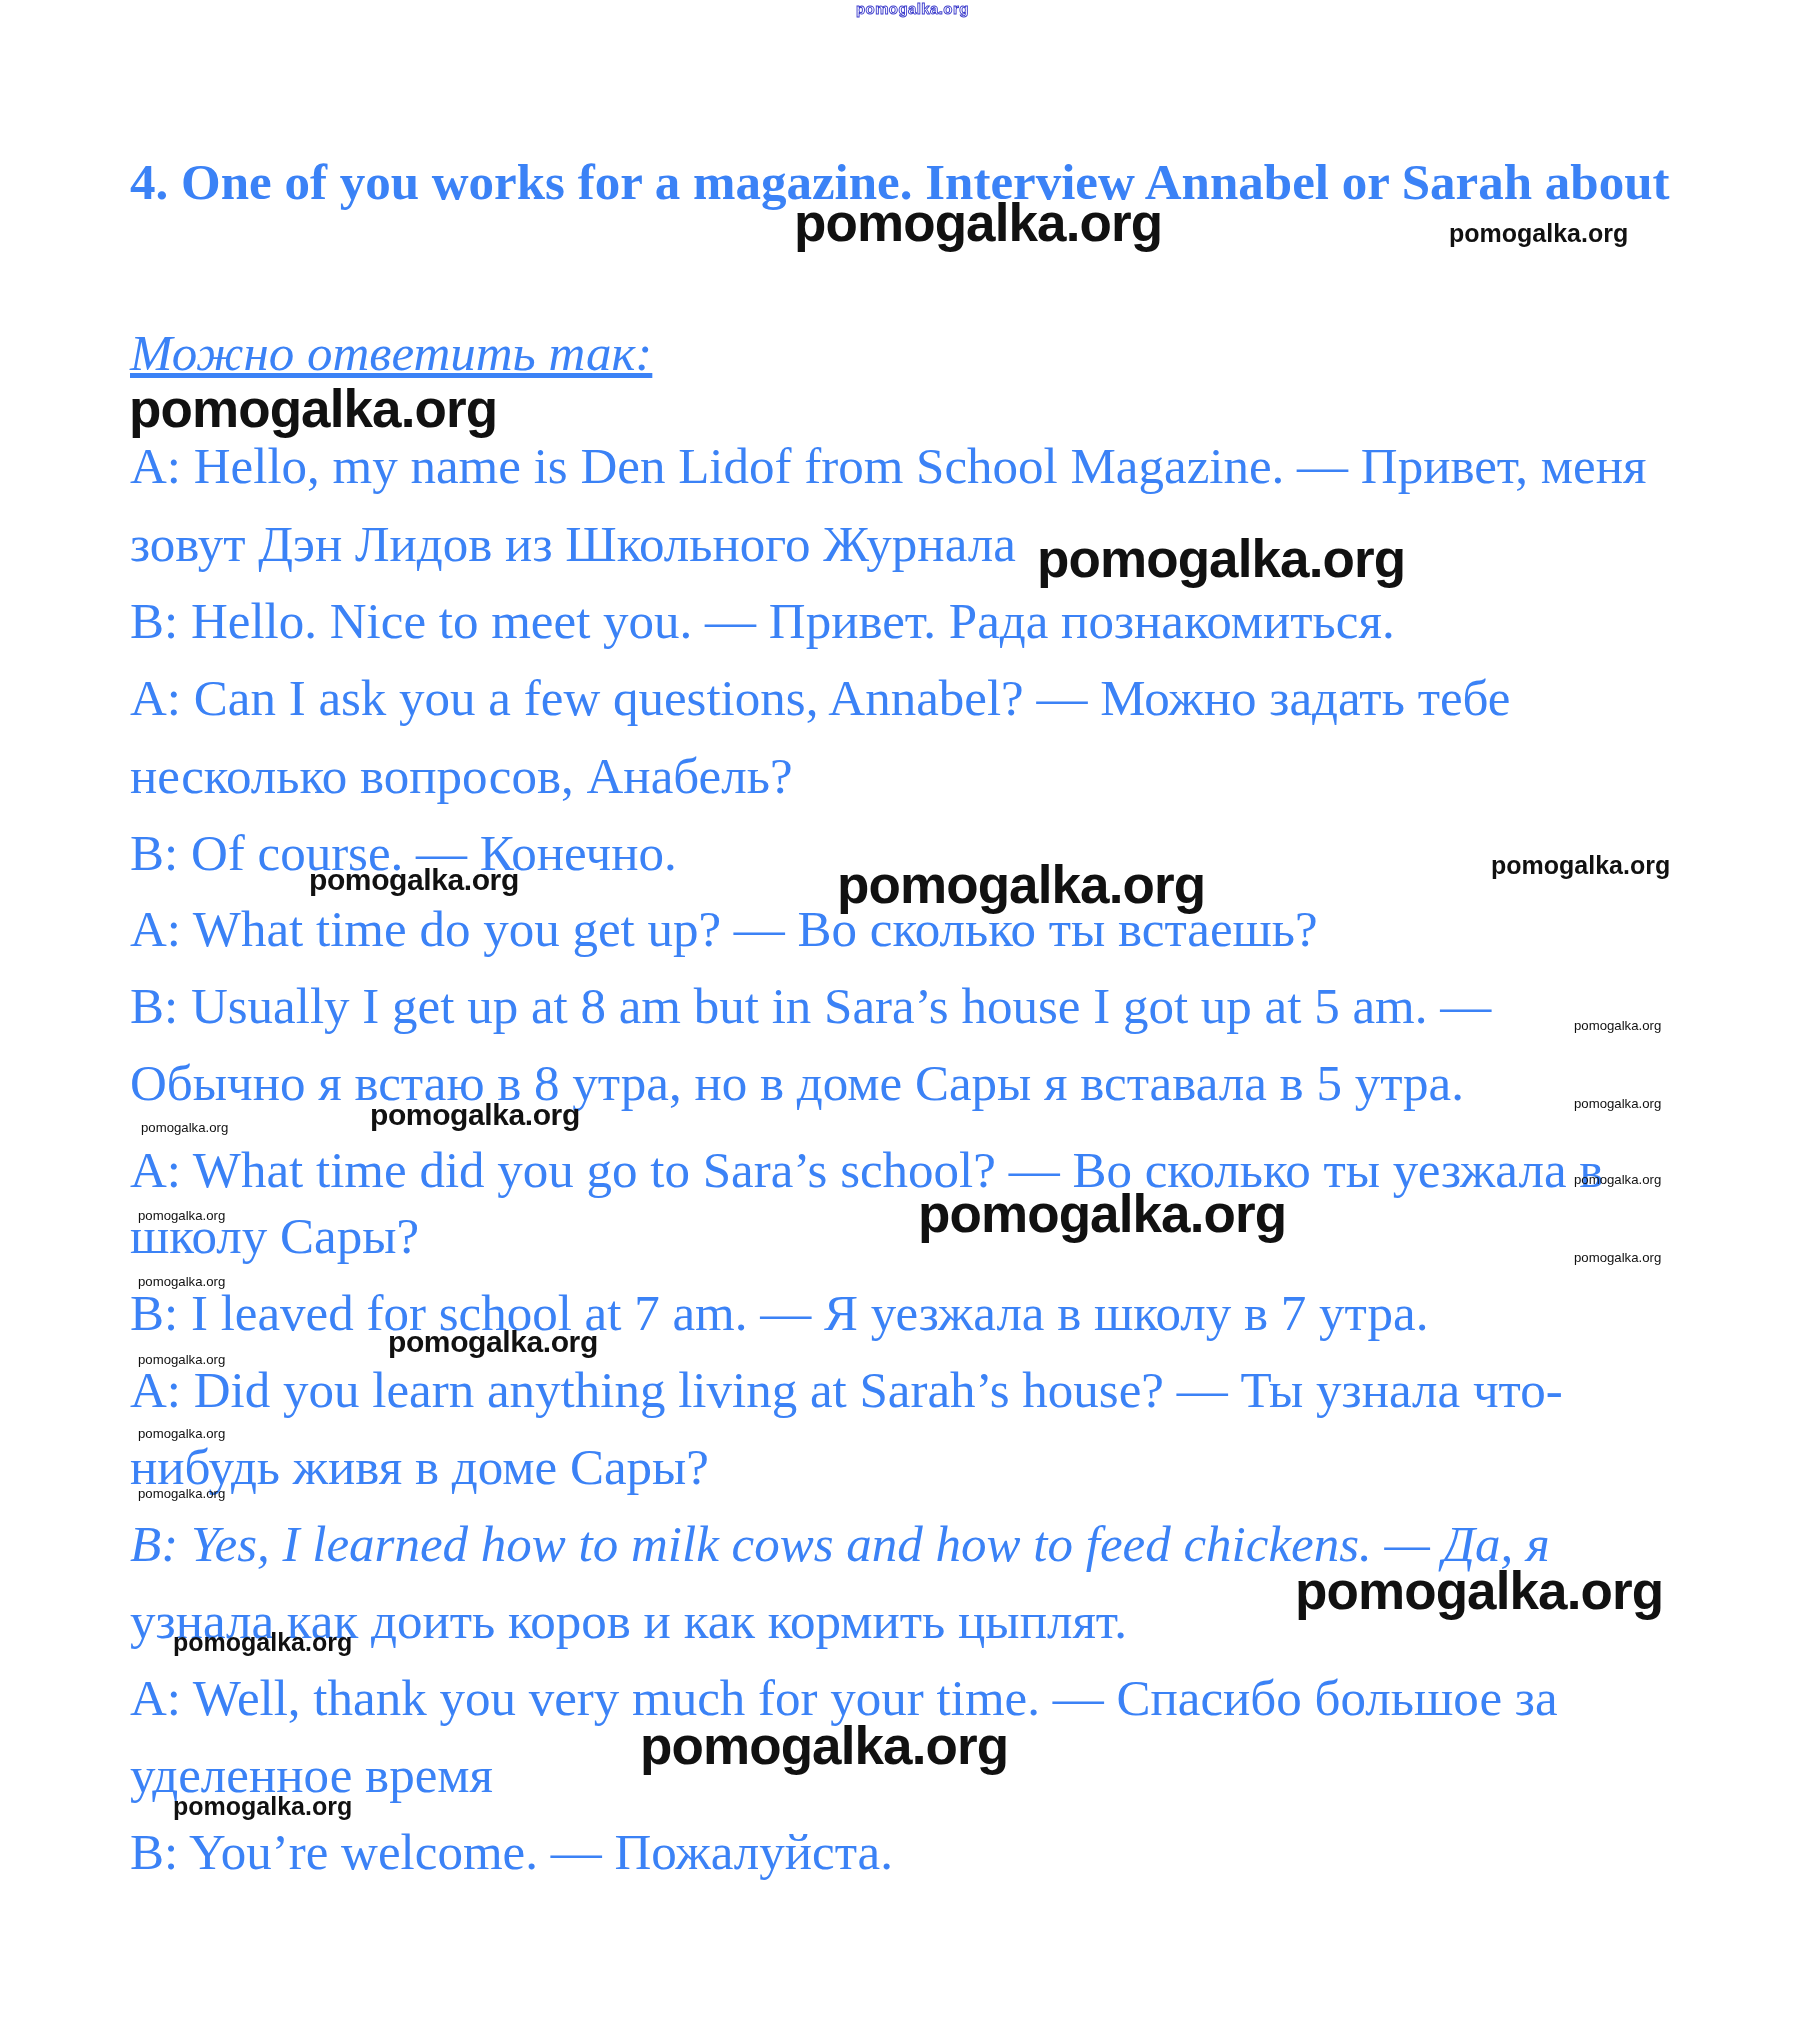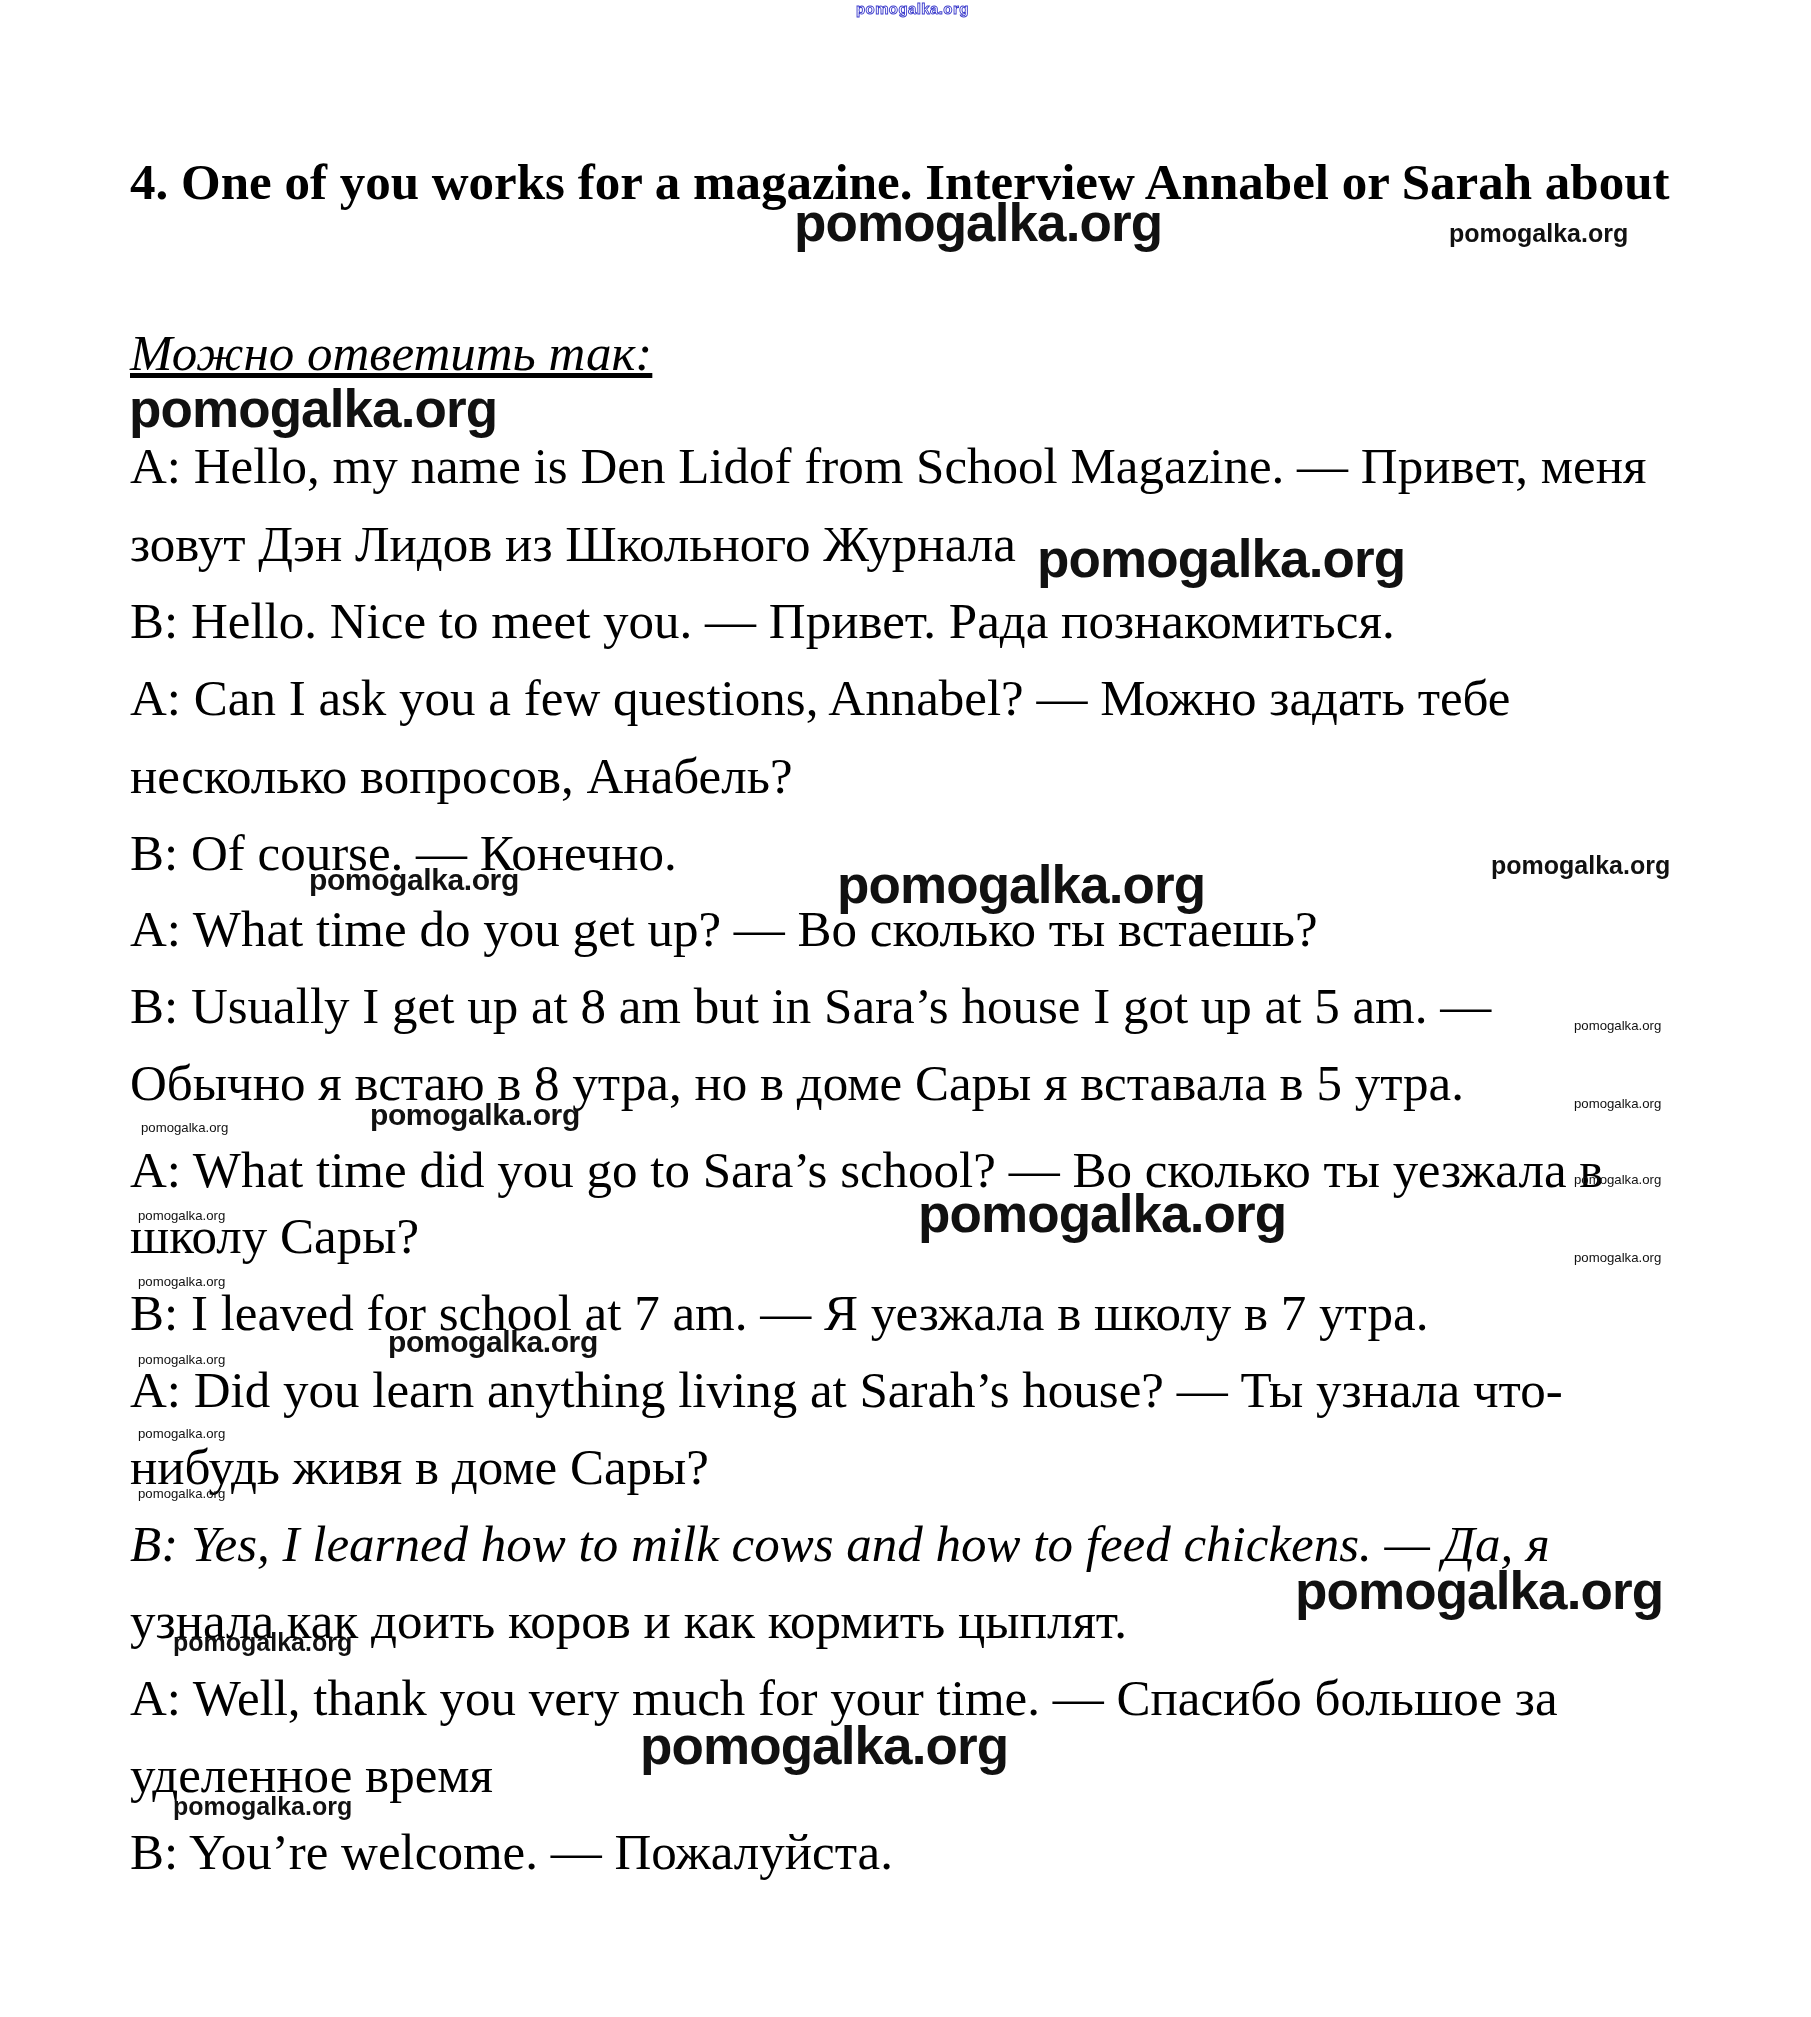--- a/index.html
+++ b/index.html
@@ -1,18 +1,18 @@
 <!DOCTYPE html>
 <html style="font-size:14px"><head>
 <meta charset="utf-8">
 <style>
   html, body { margin: 0; padding: 0; background: #ffffff; }
   body { width: 1811px; height: 2018px; position: relative; overflow: hidden; }
   .page { position: absolute; left: 0; top: 0; width: 1811px; height: 2018px; background: #fff; }
-  .ln { position: absolute; left: 130px; white-space: nowrap; color: #000000;
+  .ln { position: absolute; left: 130px; white-space: nowrap; color: #3b82f6;
         font-family: "Liberation Serif", "DejaVu Serif", serif; line-height: 1; }
   .title { font-weight: bold; font-size: 51px; }
   .intro { font-style: italic; font-size: 51px; }
   .body { font-size: 51px; }
   .wm { position: absolute; white-space: nowrap; color: #111;
         font-family: "Liberation Sans", "DejaVu Sans", sans-serif; line-height: 1; }
   .wm-xl { font-size: 53px; font-weight: bold; letter-spacing: -0.9px; }
   .wm-m { font-size: 30px; font-weight: bold; letter-spacing: -0.4px; }
   .wm-s { font-size: 25px; font-weight: bold; }
   .wm-t { font-size: 13.2px; }

